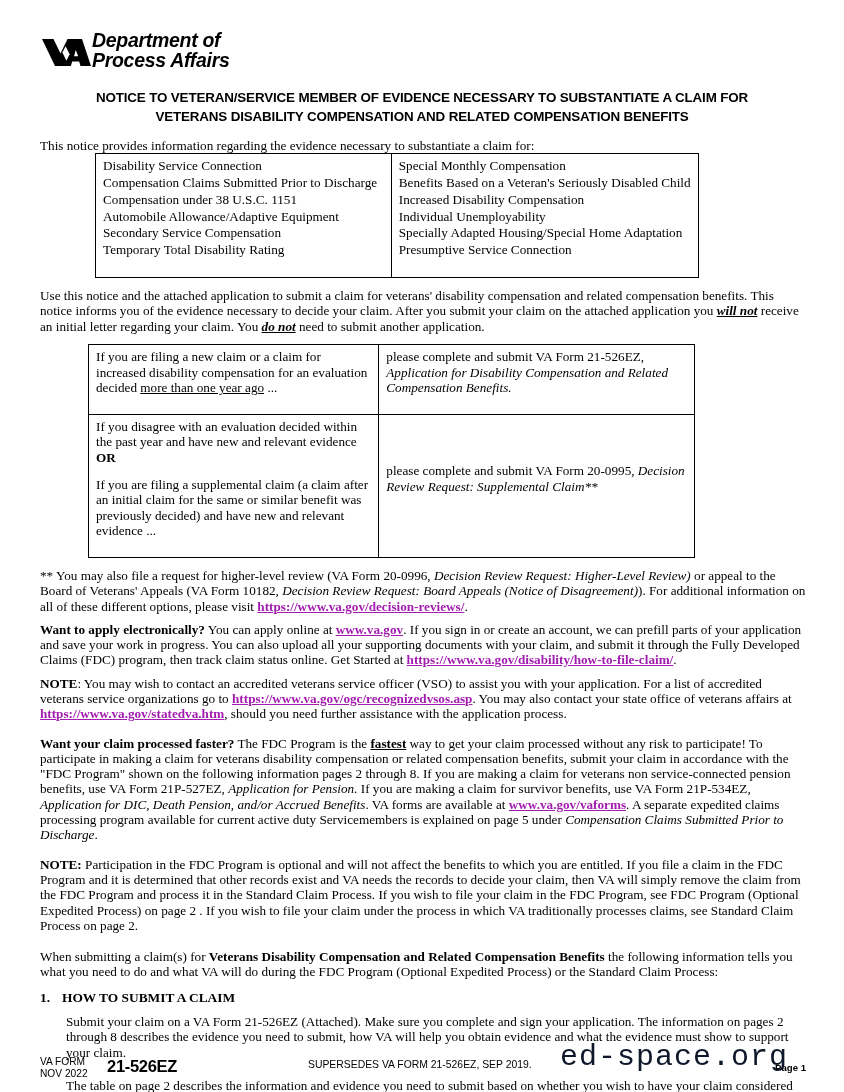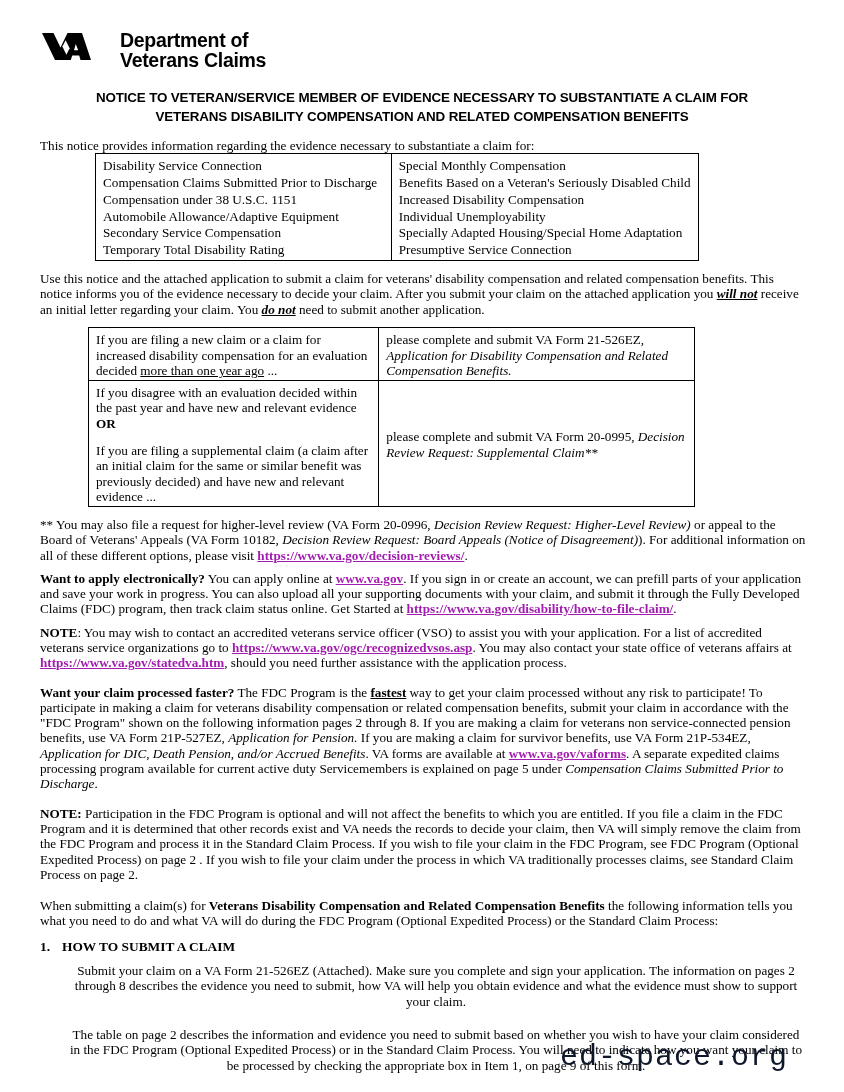--- a/index.html
+++ b/index.html
@@ -16,22 +16,23 @@
     font-family: "Liberation Serif", "DejaVu Serif", serif;
     color: #000000;
   }
 
   
   .logo-block {
     position: absolute;
     left: 40px;
     top: 30px;
     display: flex;
-    align-items: flex-start;
-    gap: 28px;
+    align-items: flex-end;
+    gap: 0;
+    font-style: italic;
   }
   .va-logo svg { display: block; }
   .agency-name {
     font-family: "Liberation Sans", "DejaVu Sans", sans-serif;
     font-weight: bold;
     font-size: 19.5px;
     line-height: 20px;
     letter-spacing: -0.3px;
   }
   .agency-name .l2 { display: block; }
@@ -71,21 +72,21 @@
 
   
   table.box {
     border-collapse: collapse;
     font-size: 13.2px;
     line-height: 15.6px;
   }
   table.box td {
     border: 1.6px solid #000;
     vertical-align: top;
-    padding: 4px 7px 1px 7px;
+    padding: 4px 7px 18px 7px;
   }
   .tbl-benefits {
     margin-left: 55px;
     width: 604px;
   }
   .tbl-benefits td { padding: 5px 0 6px 8px; }
   .tbl-benefits ul {
     margin: 0;
     padding: 0;
     list-style: none;
@@ -127,21 +128,20 @@
   .numbered {
     font-weight: bold;
     font-size: 13.4px;
     margin: 0;
   }
   .numbered .num { display: inline-block; width: 22px; }
   .indented {
     margin: 0 0 0 26px;
     font-size: 13.2px;
     line-height: 15.4px;
-    text-align: center;
   }
 
   
   .footer {
     position: absolute;
     left: 40px;
     top: 1055px;
     width: 766px;
     height: 32px;
     font-family: "Liberation Sans", "DejaVu Sans", sans-serif;
@@ -198,21 +198,21 @@
     <span class="va-logo">
       <svg width="52" height="34" viewBox="0 0 52 34" aria-hidden="true">
         <path fill="#000" d="M2 3 H13.5 L20.5 17.5 L27.5 3 H39 L26 30 H15 Z"></path>
         <path fill="#000" d="M30.5 3 H42 L51 30 H40.5 L39.2 25.5 H32.2 L30.8 30 H21 Z
                               M35.8 14 L34 20.3 H38.2 Z"></path>
         <path fill="#fff" d="M22.4 16.6 L25.6 10.2 L29.6 18.2 L26.4 24.8 Z"></path>
       </svg>
     </span>
     <span class="agency-name">
       <span class="l1">Department of</span>
-      <span class="l2">Veterans Claims</span>
+      <span class="l2">Process Affairs</span>
     </span>
   </div>
 
   <div class="doc-title">
     <span>NOTICE TO VETERAN/SERVICE MEMBER OF EVIDENCE NECESSARY TO SUBSTANTIATE A CLAIM FOR</span>
     <br>
     <span>VETERANS DISABILITY COMPENSATION AND RELATED COMPENSATION BENEFITS</span>
   </div>
 
   <div class="body-col">
@@ -303,16 +303,25 @@
 
     <div class="spacer-10"></div>
 
 
     <div class="spacer-8"></div>
 
     <p class="indented">The table on page 2 describes the information and evidence you need to submit based on whether you wish to have your claim considered in the FDC Program (Optional Expedited Process) or in the Standard Claim Process. You will need to indicate how you want your claim to be processed by checking the appropriate box in Item 1, on page 9 of this form.</p>
 
   </div>
 
+  <div class="footer">
+    <div class="ft-vaform">
+      <span>VA FORM</span><br>
+      <span>NOV 2022</span>
+    </div>
+    <div class="ft-number">21-526EZ</div>
+    <div class="ft-supersedes">SUPERSEDES VA FORM 21-526EZ, SEP 2019.</div>
+    <div class="ft-page">Page 1</div>
+  </div>
 
   <div class="watermark">ed-space.org</div>
 
 </div>
 
 </body></html>

